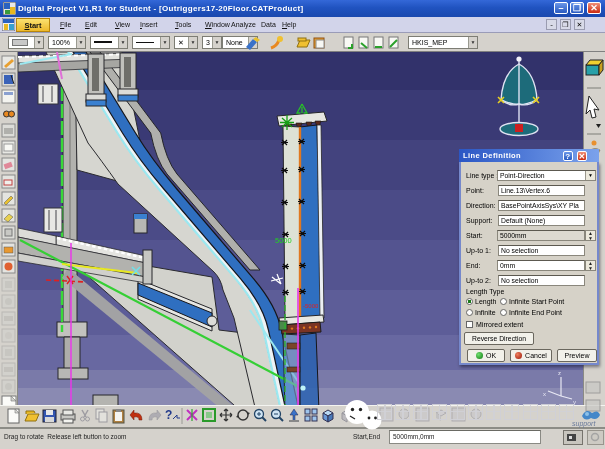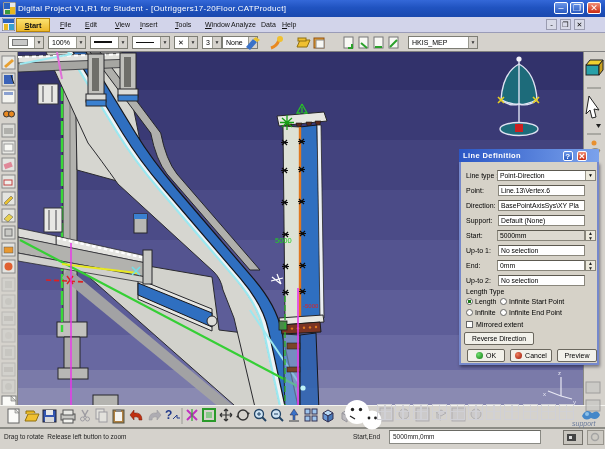--- a/index.html
+++ b/index.html
@@ -1,18 +1,18 @@
 <!DOCTYPE html>
 <html><head><meta charset="utf-8"><style>
 *{margin:0;padding:0;box-sizing:border-box}
 html,body{width:605px;height:449px;overflow:hidden;font-family:"Liberation Sans",sans-serif;background:#d6d3ce}
 .abs{position:absolute}
 #stage{position:relative;width:605px;height:449px}
 
-#title{left:0;top:0;width:605px;height:17px;background:linear-gradient(180deg,#3468d8 0%,#2053c0 45%,#1a48ae 100%);color:#fff;font-weight:normal;font-size:8px}
+#title{left:0;top:0;width:605px;height:17px;background:linear-gradient(180deg,#3468d8 0%,#2053c0 45%,#1a48ae 100%);color:#fff;font-weight:bold;font-size:8px}
 #title .txt{position:absolute;left:18px;top:4px;letter-spacing:.3px;white-space:nowrap}
 .wbtn{position:absolute;top:2px;width:14px;height:12px;border-radius:2px;color:#fff;font-size:9px;line-height:11px;text-align:center;border:1px solid #fff}
 
 #menu{left:0;top:17px;width:605px;height:16px;background:#d2d4ea;border-bottom:1px solid #9a9cb8;font-size:7px;color:#111}
 .mi{position:absolute;top:4px;white-space:nowrap}
 #startmi{position:absolute;left:16px;top:1px;width:34px;height:14px;background:linear-gradient(180deg,#fbe170,#edb92c);border:1px solid #b8860b;font-size:7.5px;text-align:center;line-height:13px;font-weight:bold}
 
 #tbar{left:0;top:33px;width:605px;height:19px;background:#d5d2cc;border-bottom:1px solid #808080}
 .combo{position:absolute;top:3px;height:13px;background:#fff;border:1px solid #7d7d74;font-size:7px;line-height:11px;padding-left:3px;color:#000}
 .combo .da{position:absolute;right:0;top:0;width:9px;height:11px;background:#d5d2cc;border-left:1px solid #9a9a90;font-size:5px;text-align:center;line-height:10px;color:#333}

